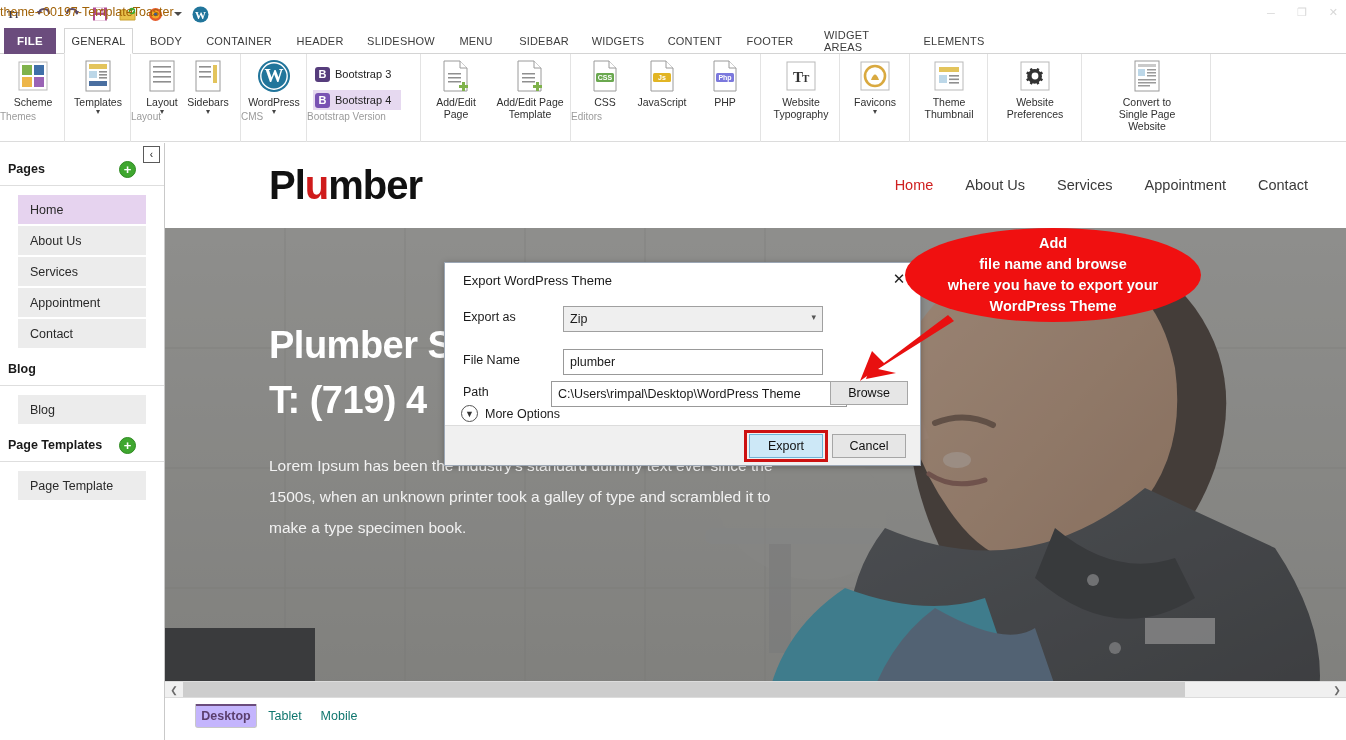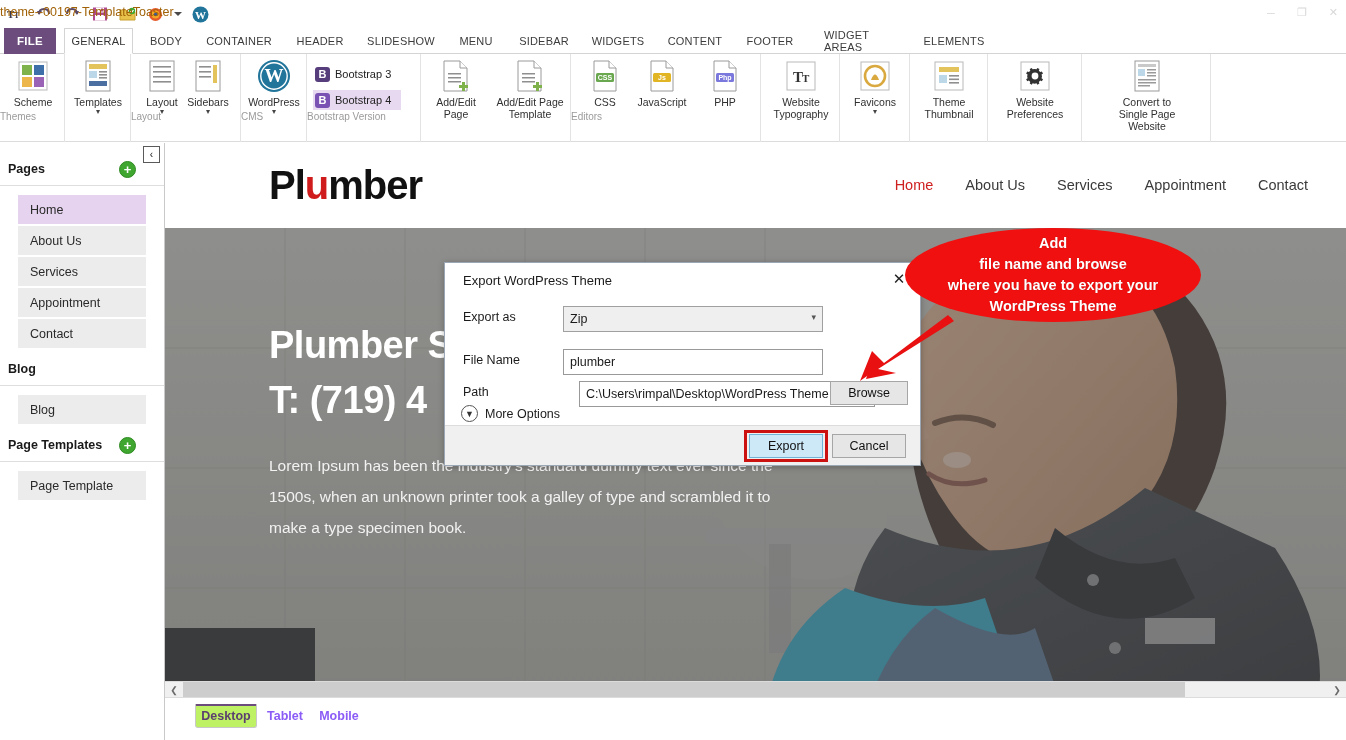--- a/index.html
+++ b/index.html
@@ -78,22 +78,22 @@
 
   
   .hscroll{ position:absolute; left:0; bottom:43px; width:1181px; height:16px; background:#f0f0f0; border-top:1px solid #dcdcdc;}
   .hscroll .thumb{ position:absolute; left:18px; top:0; width:1002px; height:16px; background:#cdcdcd; }
   .hscroll .ar{ position:absolute; top:0; width:18px;height:16px;display:flex;align-items:center;justify-content:center;font-size:9px;color:#6a6a6a;cursor:pointer;}
   .hscroll .ar.l{left:0;} .hscroll .ar.r{right:0;}
 
   
   .devbar{ position:absolute; left:0; bottom:0; width:1181px; height:43px; background:#fff; border-top:1px solid #dcdcdc;}
   .dtab{ position:absolute; top:6px; height:24px; display:flex;align-items:center;justify-content:center;
-     font-size:12.5px; color:#8b5cf6; padding:0 10px; cursor:pointer;font-weight:bold; }
-  .dtab.active{ color:#5b3f6e; font-weight:bold; border:1px solid #c8c8c8; border-top:2px solid #6b4c7d; background:#bef264; border-radius:0 0 3px 3px; border-top:none; box-shadow:0 2px 0 #6b4c7d inset; }
+     font-size:12.5px; color:#0f766e; padding:0 10px; cursor:pointer; }
+  .dtab.active{ color:#5b3f6e; font-weight:bold; border:1px solid #c8c8c8; border-top:2px solid #6b4c7d; background:#c4b5fd; border-radius:0 0 3px 3px; border-top:none; box-shadow:0 2px 0 #6b4c7d inset; }
 
   
   .dlg{ position:absolute; left:444px; top:262px; width:477px; height:204px; background:#fff;
         border:1px solid #9ca7b5; box-shadow:0 1px 6px rgba(0,0,0,.25); }
   .dlg-title{ position:absolute; left:18px; top:10px; font-size:13px; color:#1b1b1b; }
   .dlg-x{ position:absolute; right:10px; top:6px; width:22px;height:20px;display:flex;align-items:center;justify-content:center;
      font-size:15px; color:#222; cursor:pointer; }
   .flabel{ position:absolute; left:18px; font-size:12.5px; color:#1b1b1b;text-align:right; }
   .finput{ position:absolute; height:24px; border:1px solid #999; background:#fff; font-size:12.5px; color:#1a1a1a;
      padding:12px 6px; display:flex; align-items:center; }
@@ -561,21 +561,21 @@
       <span>Zip</span>
       <span class="cv">▾</span>
     </div>
 
     <div class="flabel" style="top:90px">File Name</div>
     <div class="finput" style="left:118px;top:86px;width:260px">
       <span>plumber</span>
     </div>
 
     <div class="flabel" style="top:122px">Path</div>
-    <div class="finput" style="left:134px;top:118px;width:296px">
+    <div class="finput" style="left:106px;top:118px;width:296px">
       <span>C:\Users\rimpal\Desktop\WordPress Theme</span>
     </div>
     <div class="browse" style="left:385px;top:118px">Browse</div>
 
     <div class="more">
       <span class="circ">▼</span>
       <span class="mt">More Options</span>
     </div>
 
     <div class="dlg-foot">

